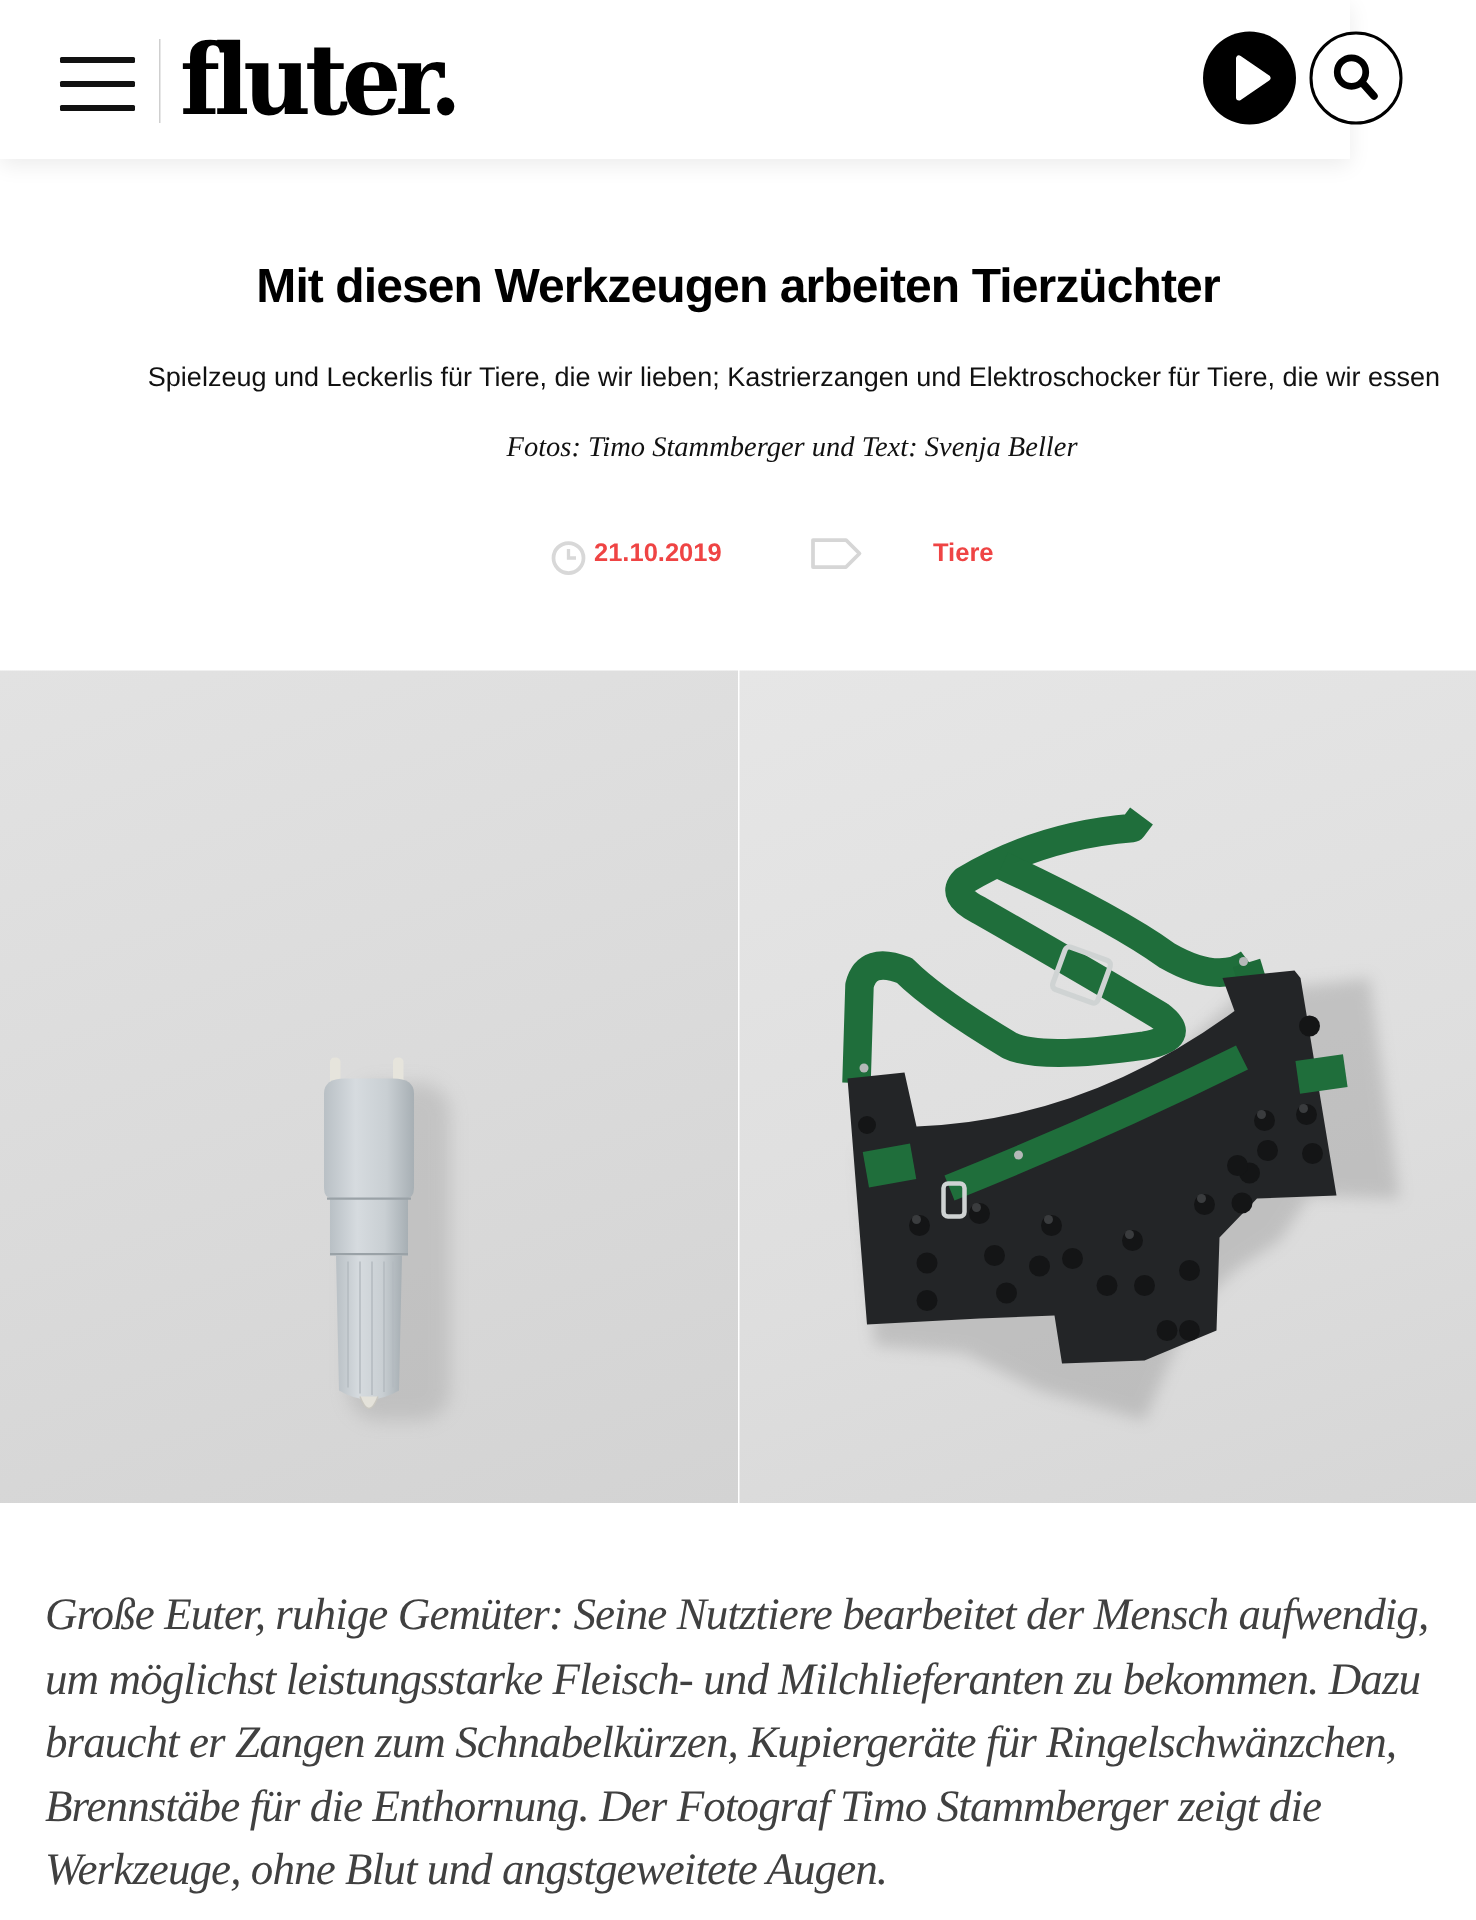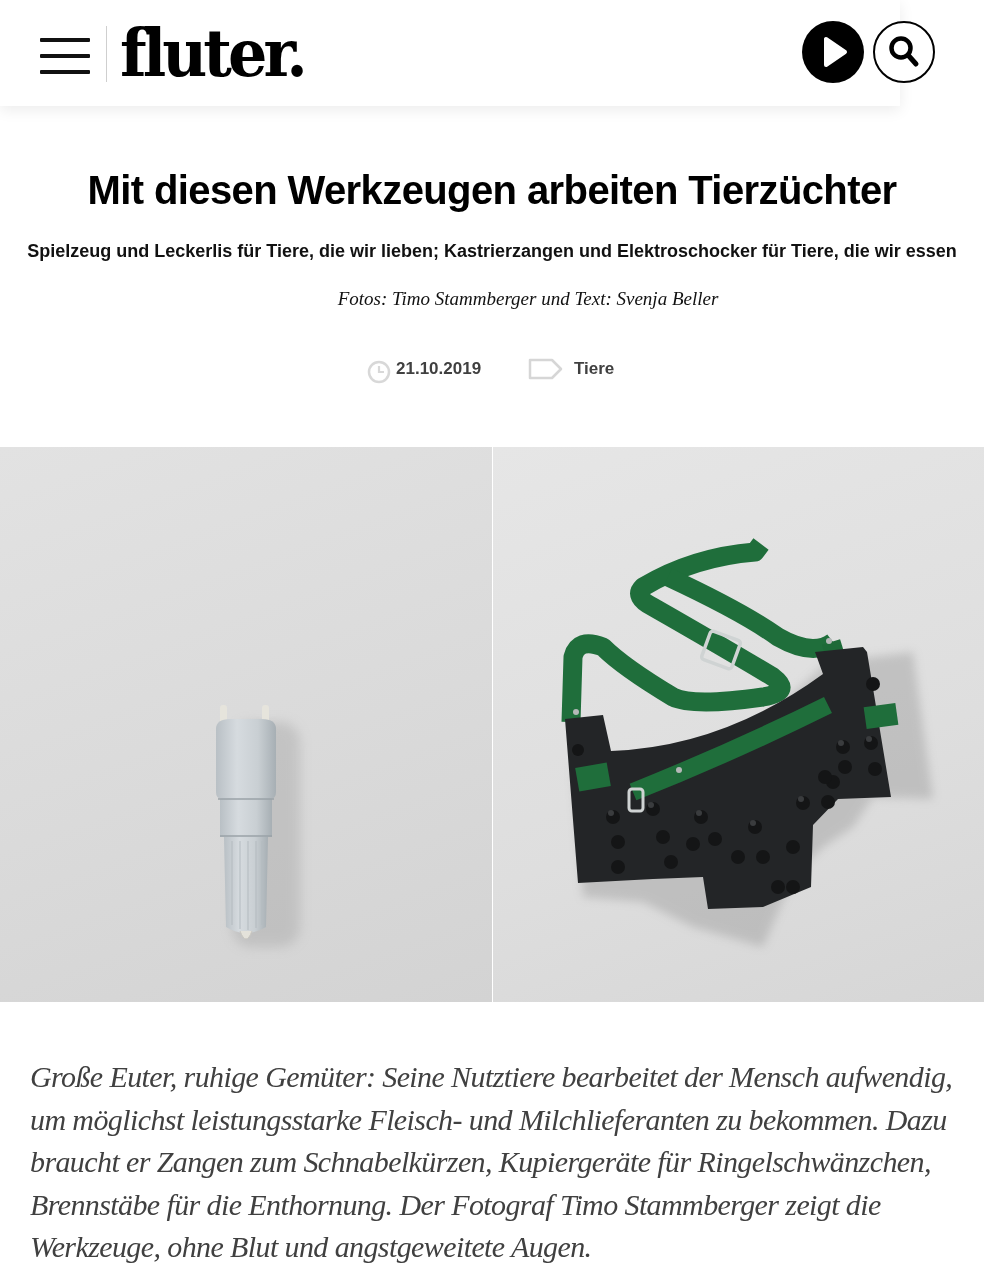--- a/index.html
+++ b/index.html
@@ -23,35 +23,35 @@
     letter-spacing: -4px; line-height: 80px; color: #000;
     transform: scaleY(1.05);
   }
   .icon-btn { position: absolute; top: 21px; width: 62px; height: 62px; border-radius: 50%; cursor: pointer; }
   .play-btn { left: 802px; background: #000; }
   .search-btn { left: 873px; border: 2px solid #000; background: #fff; }
   .icon-btn svg { position: absolute; left: 0; top: 0; }
 
   .title {
     position: absolute; left: 0; top: 166px; width: 984px; text-align: center;
-    font-family: "Liberation Sans", sans-serif; font-weight: bold; font-size: 40px;
+    font-family: "Liberation Sans", sans-serif; font-weight: bold; font-size: 32px;
     letter-spacing: -0.6px; line-height: 48px; color: #000;
   }
   .subtitle {
-    position: absolute; left: 24px; top: 240px; width: 936px; text-align: center;
-    font-weight: bold; font-size: 18px; line-height: 23px; color: #111;
+    position: absolute; left: 24px; top: 240px; width: 936px; text-align: right;
+    font-weight: normal; font-size: 18px; line-height: 23px; color: #111;
   }
   .credits {
     position: absolute; left: 0; top: 286px; width: 984px; text-align: center;
     font-family: "Liberation Serif", serif; font-style: italic; font-size: 19px;
     line-height: 26px; color: #111; margin-left: 36px;
   }
-  .meta { position: absolute; top: 355px; height: 28px; display: flex; align-items: center; color: #404040; font-size: 17px; font-weight: bold; }
+  .meta { position: absolute; top: 355px; height: 28px; display: flex; align-items: center; color: #ef4444; font-size: 17px; font-weight: bold; }
   .meta-date { left: 366px; }
-  .meta-tag { left: 528px; cursor: pointer; }
+  .meta-tag { left: 540px; cursor: pointer; gap: 36px; }
   .meta svg { display: block; }
 
   .photo { position: absolute; top: 447px; height: 555px; overflow: hidden; }
   .photo-left { left: 0; width: 492px; background: linear-gradient(160deg, #e2e2e2 0%, #dadada 55%, #d3d3d3 100%); }
   .photo-right { left: 493px; width: 491px; background: linear-gradient(160deg, #e6e6e6 0%, #dedede 60%, #d6d6d6 100%); }
   .photo svg { position: absolute; left: 0; top: 0; }
 
   .body-text {
     position: absolute; left: 30px; top: 1056px; width: 930px;
     font-family: "Liberation Serif", serif; font-style: italic; font-size: 30px;

